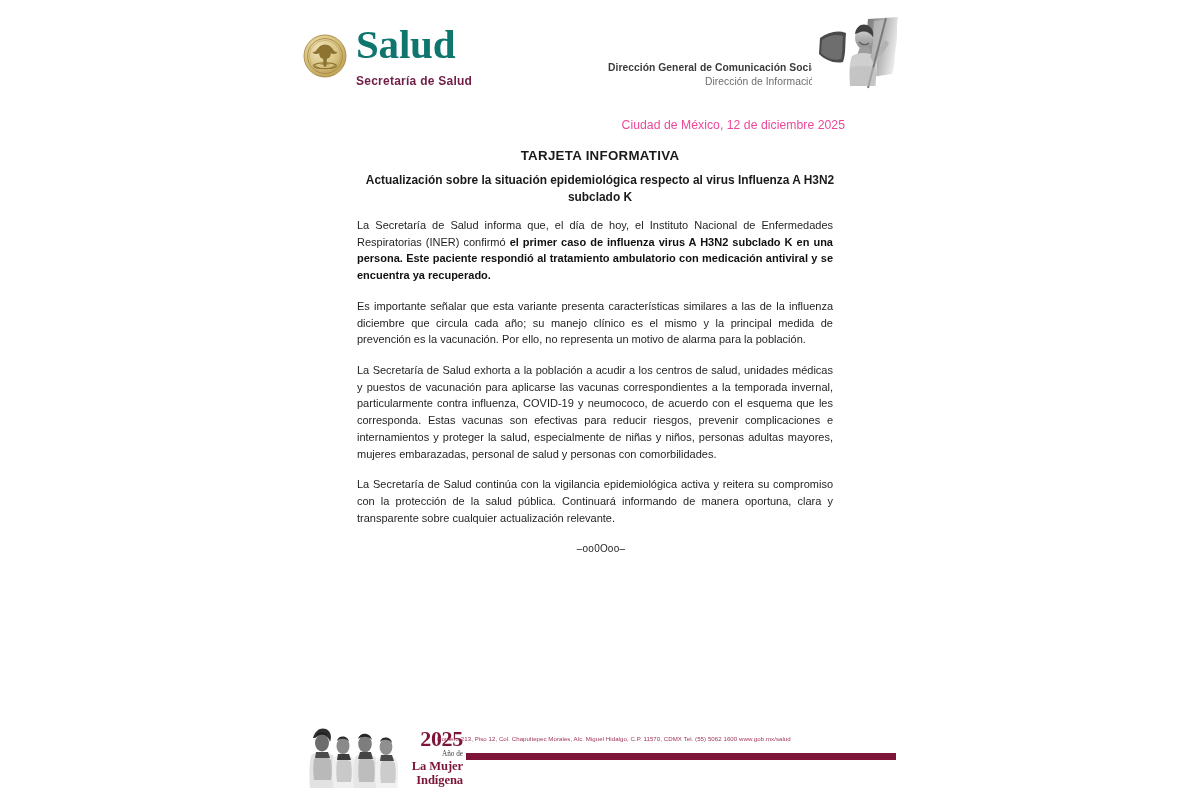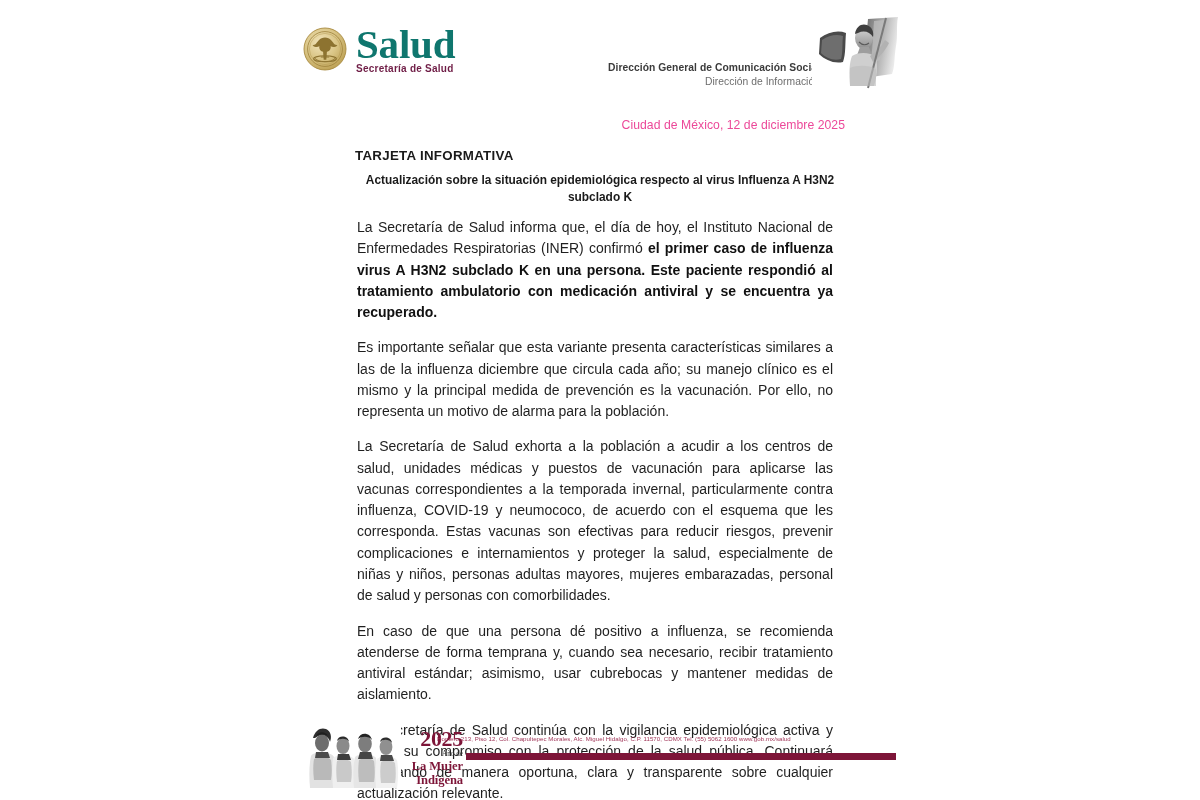--- a/index.html
+++ b/index.html
@@ -56,25 +56,25 @@
   .salud-word {
     font-family: "Liberation Serif", serif;
     font-size: 41px;
     font-weight: bold;
     color: #0f766e;
     letter-spacing: -0.2px;
     line-height: 0.98;
   }
   .salud-sub {
     font-family: "Liberation Sans", sans-serif;
-    font-size: 10px;
+    font-size: 12px;
     font-weight: bold;
     color: #6f1d46;
     letter-spacing: 0.25px;
-    margin-top: 0;
+    margin-top: 11px;
   }
 
   .dgcs-block {
     position: absolute;
     left: 470px;
     top: 62px;
     width: 350px;
     text-align: right;
   }
   .dgcs-line1 {
@@ -118,21 +118,21 @@
     font-size: 12.2px;
     color: #ec4899;
     letter-spacing: 0.05px;
   }
 
   .title-main {
     position: absolute;
     left: 355px;
     top: 148px;
     width: 490px;
-    text-align: left;
+    text-align: center;
     font-size: 13.3px;
     font-weight: bold;
     color: #1a1a1a;
     letter-spacing: 0.3px;
   }
 
   .title-sub {
     position: absolute;
     left: 355px;
     top: 172px;
@@ -145,21 +145,21 @@
   }
 
   
   .content {
     position: absolute;
     left: 357px;
     top: 217px;
     width: 488px;
   }
   .para {
-    font-size: 14px;
+    font-size: 11px;
     line-height: 1.52;
     text-align: justify;
     text-justify: inter-word;
     color: #1f1f1f;
     margin: 0 12px 14px 0;
     hyphens: none;
   }
   .para b, .para strong {
     font-weight: bold;
     color: #111111;
@@ -333,21 +333,20 @@
     <div class="date-line">Ciudad de México, 12 de diciembre 2025</div>
 
     <div class="title-main">TARJETA INFORMATIVA</div>
 
     <div class="title-sub">Actualización sobre la situación epidemiológica respecto al virus Influenza A H3N2 subclado K</div>
 
     <div class="content">
       <p class="para"><span>La Secretaría de Salud informa que, el día de hoy, el Instituto Nacional de Enfermedades Respiratorias (INER) confirmó </span><b>el primer caso de influenza virus A H3N2 subclado K en una persona. Este paciente respondió al tratamiento ambulatorio con medicación antiviral y se encuentra ya recuperado.</b></p>
       <p class="para"><span>Es importante señalar que esta variante presenta características similares a las de la influenza diciembre que circula cada año; su manejo clínico es el mismo y la principal medida de prevención es la vacunación. Por ello, no representa un motivo de alarma para la población.</span></p>
       <p class="para"><span>La Secretaría de Salud exhorta a la población a acudir a los centros de salud, unidades médicas y puestos de vacunación para aplicarse las vacunas correspondientes a la temporada invernal, particularmente contra influenza, COVID-19 y neumococo, de acuerdo con el esquema que les corresponda. Estas vacunas son efectivas para reducir riesgos, prevenir complicaciones e internamientos y proteger la salud, especialmente de niñas y niños, personas adultas mayores, mujeres embarazadas, personal de salud y personas con comorbilidades.</span></p>
-      <p class="para"><span>En caso de que una persona dé positivo a influenza, se recomienda atenderse de forma temprana y, cuando sea necesario, recibir tratamiento antiviral estándar; asimismo, usar cubrebocas y mantener medidas de aislamiento.</span></p>
       <p class="para"><span>La Secretaría de Salud continúa con la vigilancia epidemiológica activa y reitera su compromiso con la protección de la salud pública. Continuará informando de manera oportuna, clara y transparente sobre cualquier actualización relevante.</span></p>
       <div class="closing-mark">–oo0Ooo–</div>
     </div>
   </div>
 
   <div class="footer">
 
     <div class="year-logo">
       <div class="women-photo">
         <svg width="94" height="66" viewBox="0 0 94 66" aria-hidden="true">

